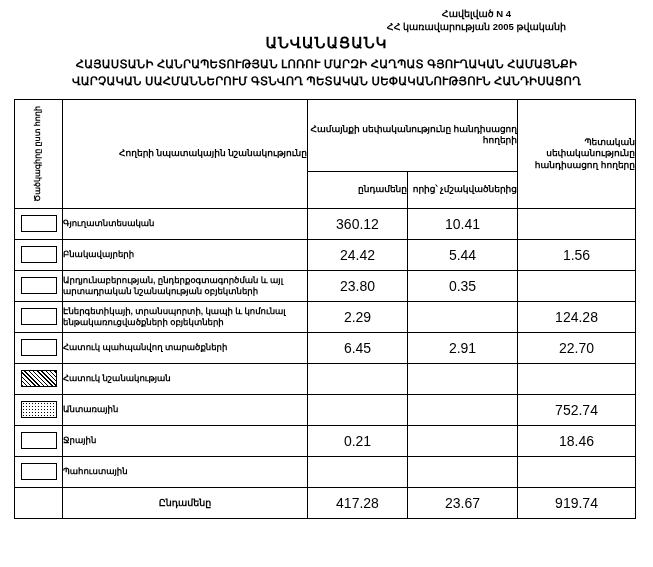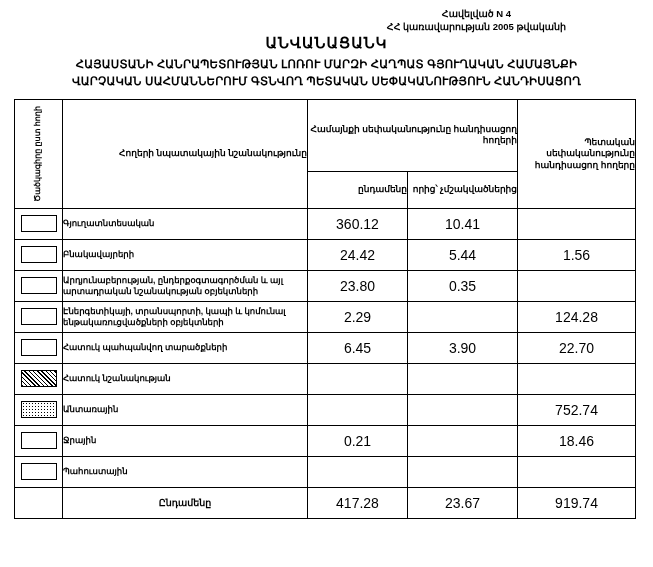--- a/index.html
+++ b/index.html
@@ -190,21 +190,21 @@
         <td class="num">2.29</td>
         <td class="num"></td>
         <td class="num">124.28</td>
       </tr>
       <tr>
         <td class="code">
             <div class="codebox"></div>
           </td>
         <td class="name">Հատուկ պահպանվող տարածքների</td>
         <td class="num">6.45</td>
-        <td class="num">3.90</td>
+        <td class="num">2.91</td>
         <td class="num">22.70</td>
       </tr>
       <tr>
         <td class="code">
             <div class="codebox hatch"></div>
           </td>
         <td class="name">Հատուկ նշանակության</td>
         <td class="num"></td>
         <td class="num"></td>
         <td class="num"></td>

